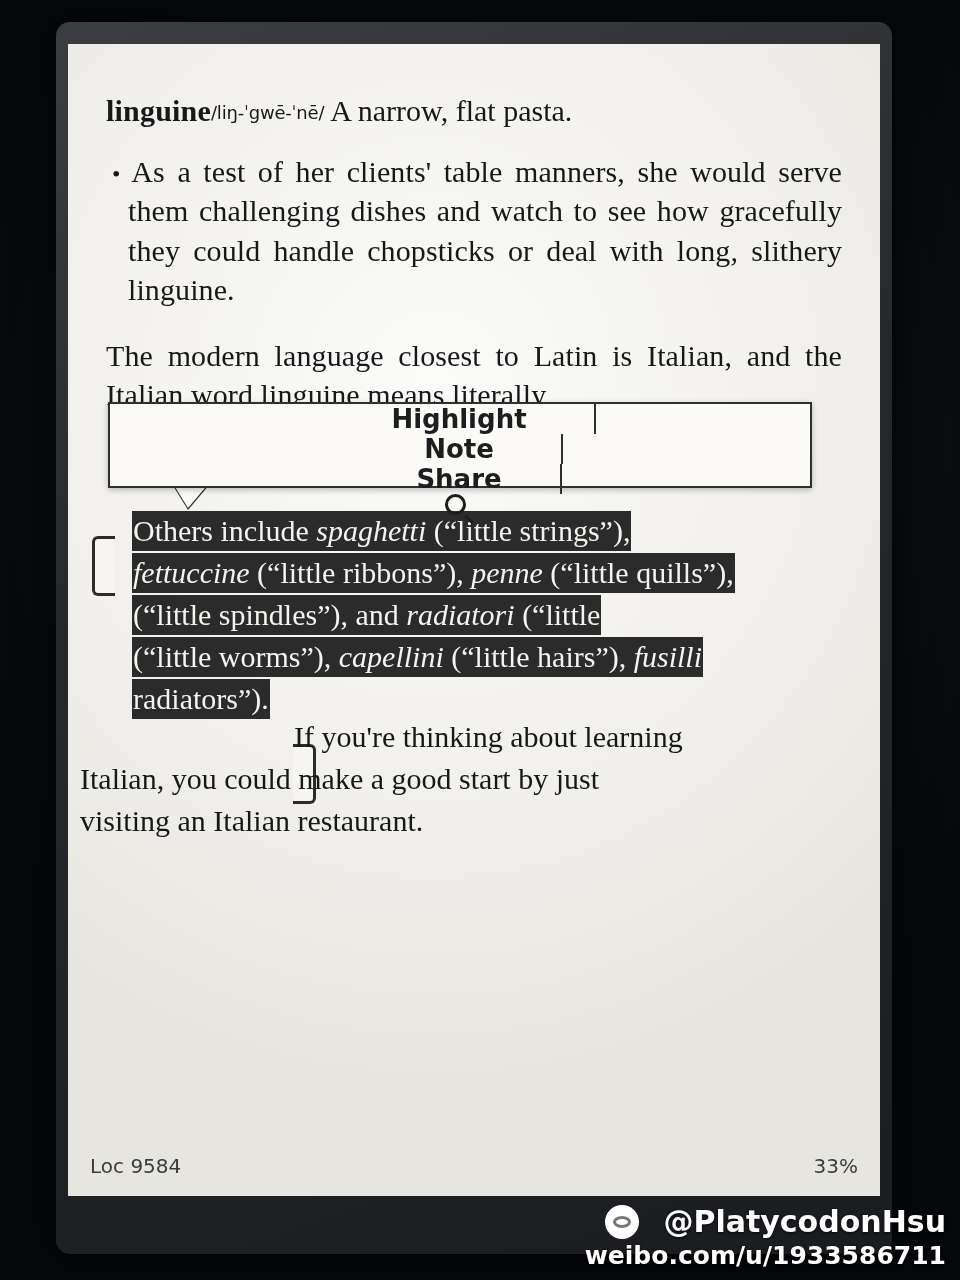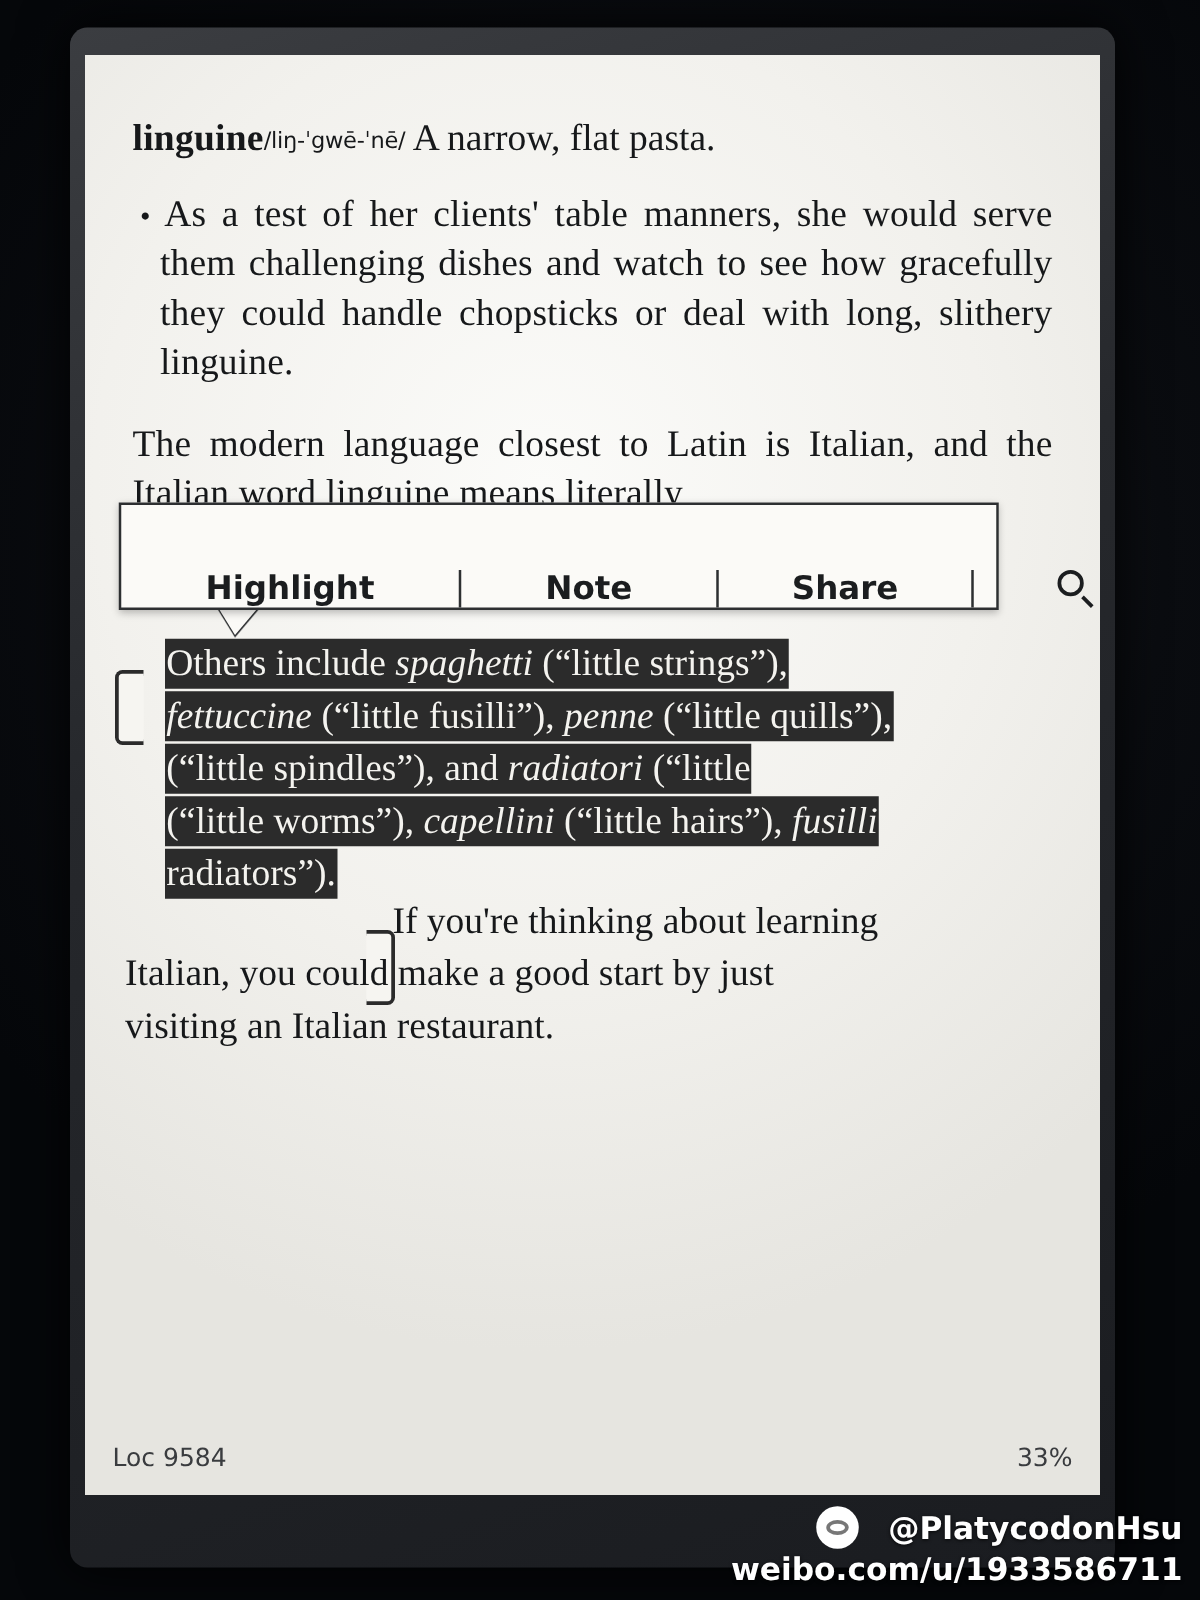--- a/index.html
+++ b/index.html
@@ -135,40 +135,41 @@
   .handle.end {
     left: 225px;
     top: 700px;
     border-left: none;
     border-radius: 0 6px 6px 0;
   }
 
   
   .tail {
     position: absolute;
-    left: 32px;
+    left: 12px;
     top: 672px;
     width: 768px;
     font-size: 30px;
     line-height: 42px;
   }
   .tail .line { white-space: nowrap; }
 
   
   #popup {
     position: absolute;
-    left: 27px;
+    left: 40px;
     top: 358px;
     width: 700px;
     height: 82px;
     background: #fbfaf7;
     border: 2px solid #2d2f31;
     display: flex;
-    align-items: flex-end;
+    align-items: center;
     box-shadow: 0 2px 6px rgba(0,0,0,0.25);
+    flex-direction: column;
   }
   .pop-item {
     flex: 0 0 auto;
     display: flex;
     align-items: center;
     justify-content: center;
     border-right: 2px solid #2d2f31;
     font-family: "DejaVu Sans", sans-serif;
     font-weight: bold;
     font-size: 26px;
@@ -237,21 +238,21 @@
     text-align: right;
     font-family: "DejaVu Sans", sans-serif;
     color: #ffffff;
     text-shadow: 0 1px 3px rgba(0,0,0,0.8);
   }
   #watermark .wm-top {
     display: flex;
     align-items: center;
     justify-content: flex-end;
     gap: 24px;
-    font-size: 25px;
+    font-size: 30px;
     font-weight: bold;
   }
   #watermark .wm-url {
     font-size: 25px;
     font-weight: bold;
     margin-top: 2px;
   }
   .weibo-eye {
     width: 34px; height: 34px;
     border-radius: 50%;
@@ -292,21 +293,21 @@
         </div>
 
         <div class="para occluded">
           <span>The modern language closest to Latin is Italian,</span>
           <span>and the Italian word linguine means literally</span>
         </div>
       </div>
 
       <div class="hl-block">
         <div class="hl-line"><span class="hl"><span>Others  include  </span><span class="it">spaghetti</span><span>  (“little  strings”),</span></span></div>
-        <div class="hl-line"><span class="hl"><span class="it">fettuccine</span><span> (“little fusilli”), </span><span class="it">penne</span><span> (“little quills”),</span></span></div>
+        <div class="hl-line"><span class="hl"><span class="it">fettuccine</span><span> (“little ribbons”), </span><span class="it">penne</span><span> (“little quills”),</span></span></div>
         <div class="hl-line"><span class="hl"><span>(“little  spindles”),  and  </span><span class="it">radiatori</span><span>  (“little</span></span></div>
         <div class="hl-line"><span class="hl"><span>(“little  worms”),  </span><span class="it">capellini</span><span>  (“little  hairs”),  </span><span class="it">fusilli</span></span></div>
         <div class="hl-line"><span class="hl"><span>radiators”).</span></span></div>
       </div>
 
       <div class="handle start"></div>
       <div class="handle end"></div>
 
       <div class="tail">
         <div class="line" style="text-indent: 214px;">If  you're  thinking  about  learning</div>

